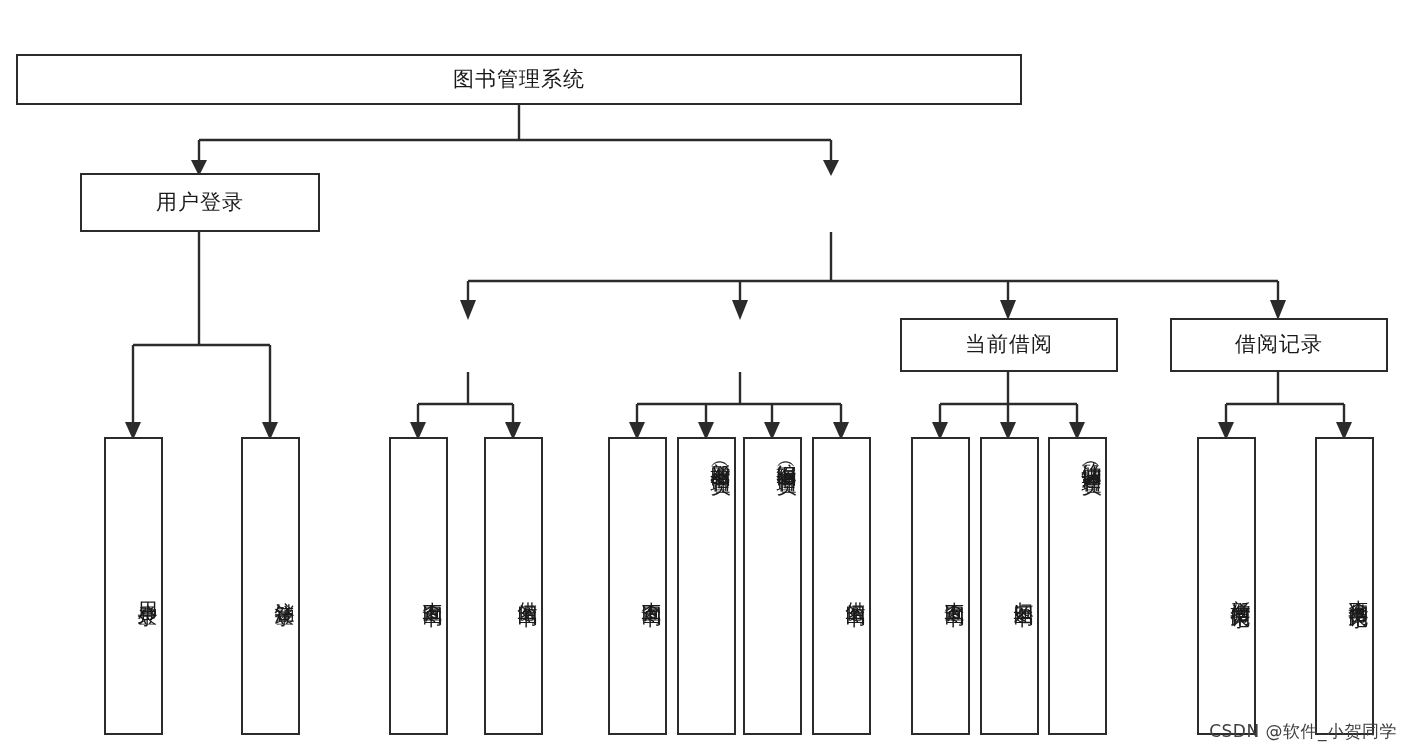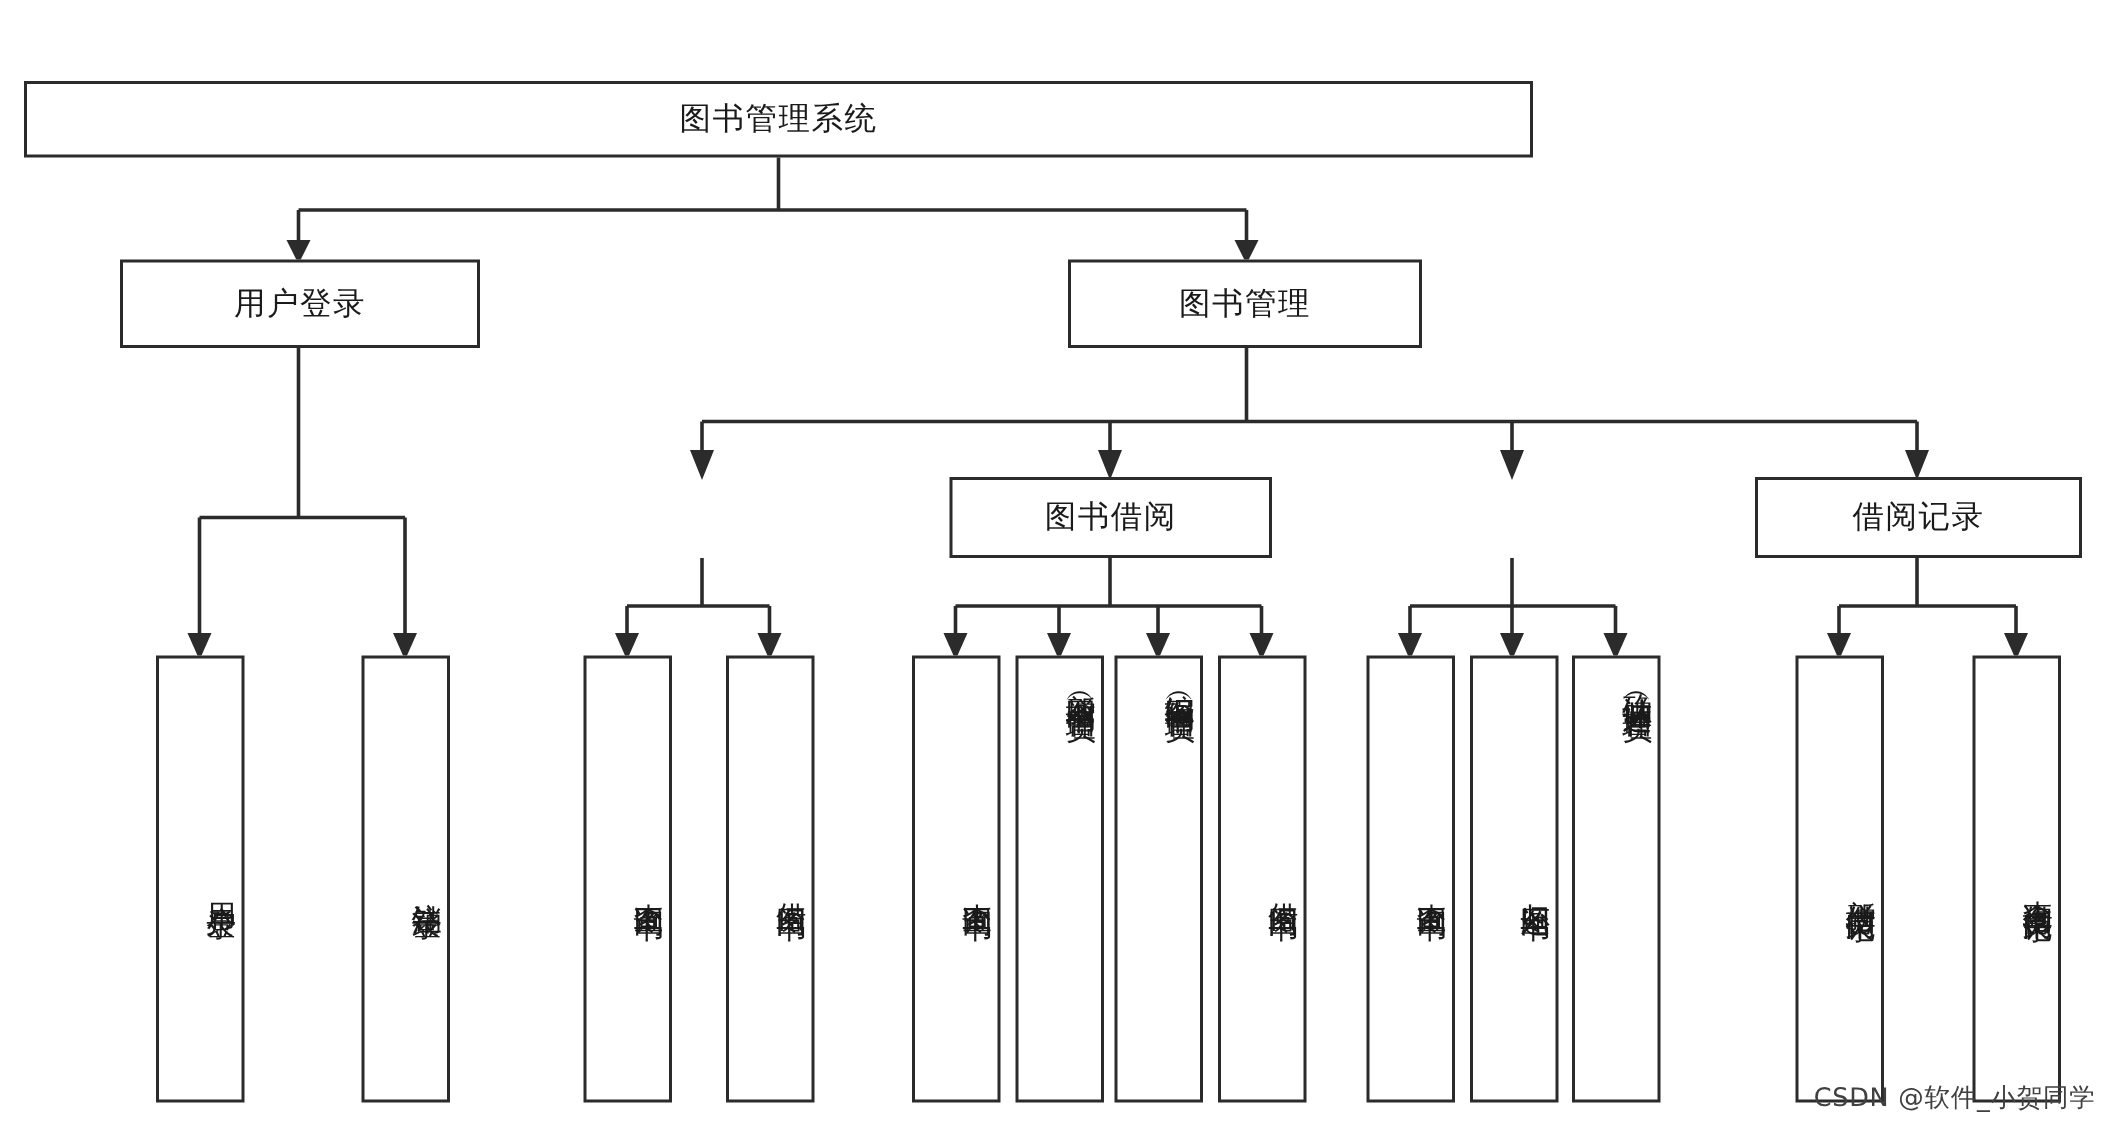--- a/index.html
+++ b/index.html
@@ -140,26 +140,23 @@
     <polygon points="1336,422 1352,422 1344,440"></polygon>
   </svg>
 
   <div class="node horiz" style="left:16px;top:14px;width:1006px;height:51px;margin-top:40px;">
     <span class="lbl">图书管理系统</span>
   </div>
 
   <div class="node horiz" style="left:80px;top:173px;width:240px;height:59px;">
     <span class="lbl">用户登录</span>
   </div>
-  <div class="node horiz" style="left:712px;top:173px;width:236px;height:59px;">
-    <span class="lbl">图书管理</span>
-  </div>
-
-  <div class="node horiz" style="left:633px;top:318px;width:215px;height:54px;">
-    <span class="lbl">图书借阅</span>
+
+  <div class="node horiz" style="left:900px;top:318px;width:218px;height:54px;">
+    <span class="lbl">当前借阅</span>
   </div>
   <div class="node horiz" style="left:1170px;top:318px;width:218px;height:54px;">
     <span class="lbl">借阅记录</span>
   </div>
 
   <div class="node vert" style="left:104px;top:437px;width:59px;height:298px;">
     <span class="lbl">用户登录</span>
   </div>
   <div class="node vert" style="left:241px;top:437px;width:59px;height:298px;">
     <span class="lbl">注销登录</span>

